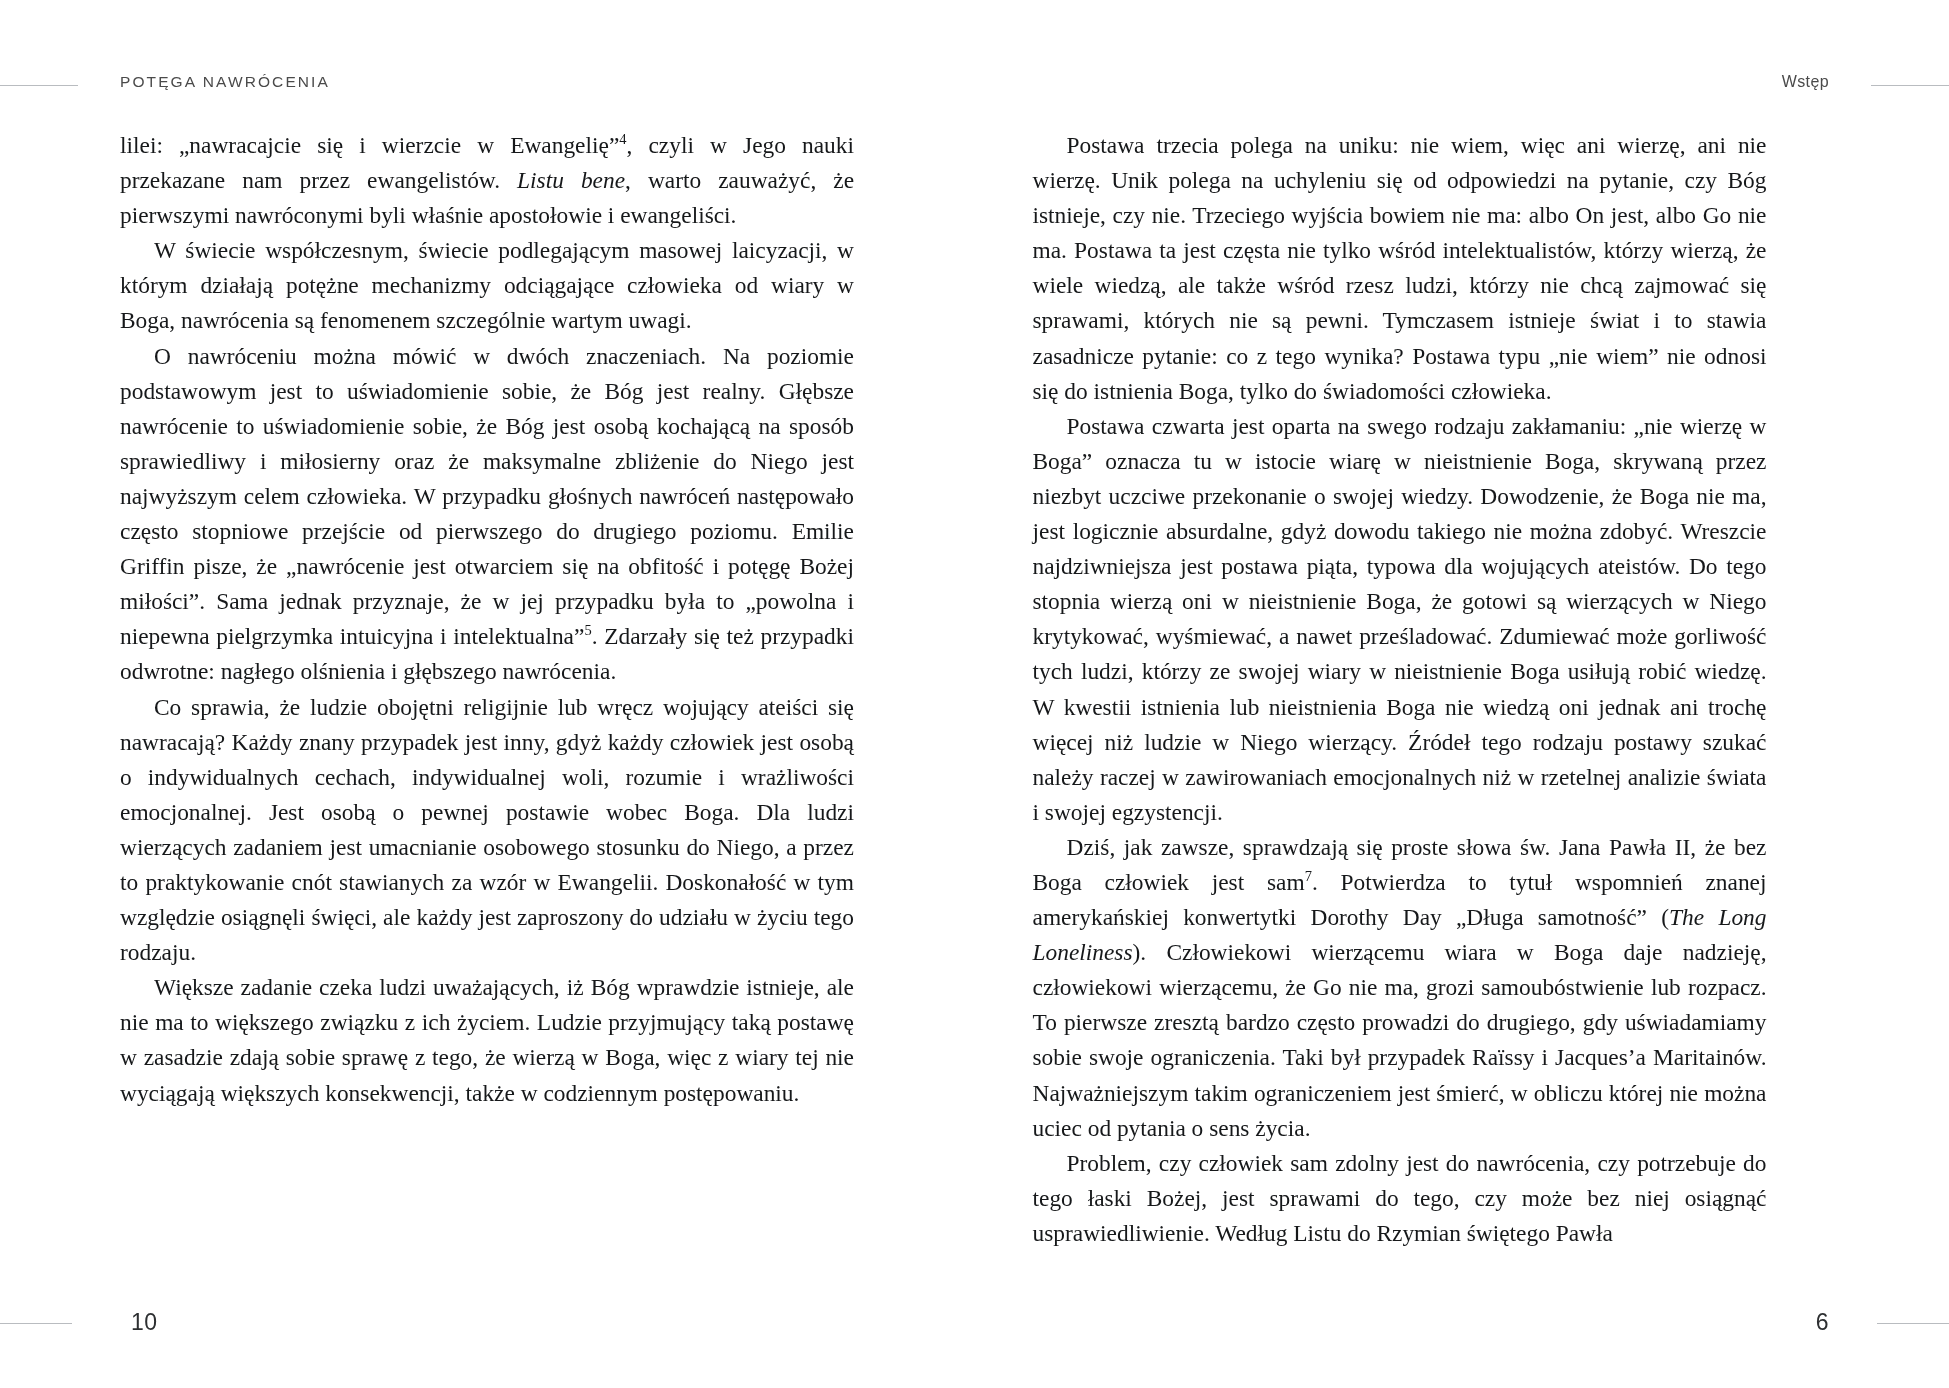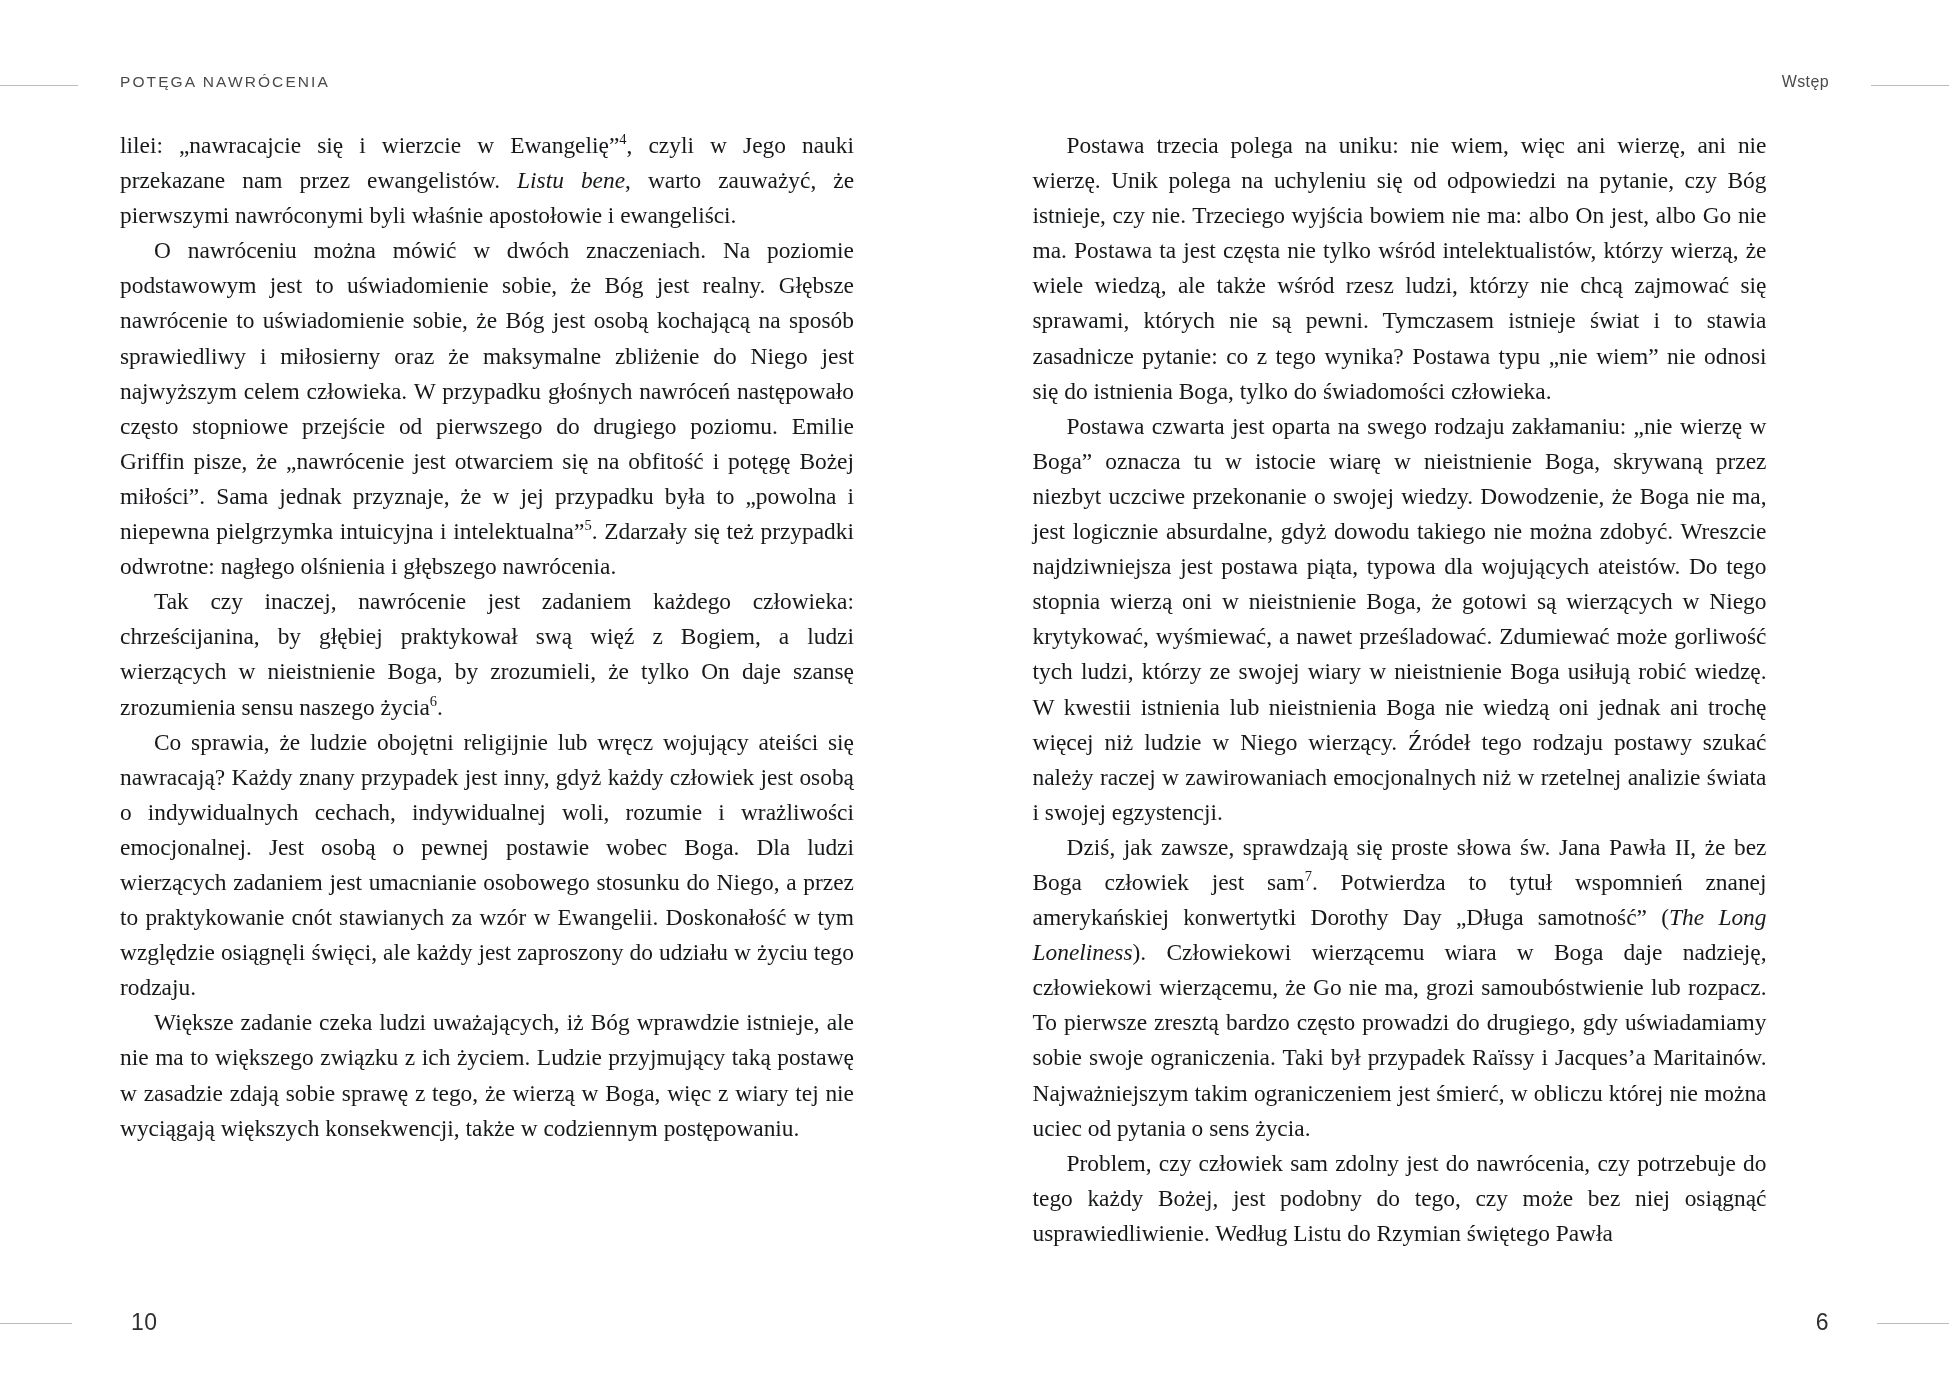--- a/index.html
+++ b/index.html
@@ -107,24 +107,24 @@
 
   <div class="page page-left">
 
     <div class="runrule left"></div>
     <div class="runhead left">POTĘGA NAWRÓCENIA</div>
 
     <div class="col">
 
       <p>lilei: „nawracajcie się i wierzcie w Ewangelię”<sup>4</sup>, czyli w Jego nauki przekazane nam przez ewangelistów. <i>Listu bene</i>, warto zauważyć, że pierwszymi nawróconymi byli właśnie apostołowie i ewangeliści.</p>
 
+      <p class="indent">W świecie współczesnym, świecie podlegającym masowej laicyza­cji, w którym działają potężne mechanizmy odciągające człowieka od wiary w Boga, nawrócenia są fenomenem szczególnie wartym uwagi.</p>
 
       <p class="indent">O nawróceniu można mówić w dwóch znaczeniach. Na poziomie podstawowym jest to uświadomienie sobie, że Bóg jest realny. Głęb­sze nawrócenie to uświadomienie sobie, że Bóg jest osobą kochającą na sposób sprawiedliwy i miłosierny oraz że maksymalne zbliżenie do Niego jest najwyższym celem człowieka. W przypadku głośnych nawróceń następowało często stopniowe przejście od pierwszego do drugiego poziomu. Emilie Griffin pisze, że „nawrócenie jest otwar­ciem się na obfitość i potęgę Bożej miłości”. Sama jednak przyznaje, że w jej przypadku była to „powolna i niepewna pielgrzymka intuicyj­na i intelektualna”<sup>5</sup>. Zdarzały się też przypadki odwrotne: nagłego olśnienia i głębszego nawrócenia.</p>
 
-      <p class="indent">Tak czy inaczej, nawrócenie jest zadaniem każdego człowieka: chrześcijanina, by głębiej praktykował swą więź z Bogiem, a ludzi wierzących w nieistnienie Boga, by zrozumieli, że tylko On daje szan­sę zrozumienia sensu naszego życia<sup>6</sup>.</p>
 
       <p class="indent">Co sprawia, że ludzie obojętni religijnie lub wręcz wojujący ate­iści się nawracają? Każdy znany przypadek jest inny, gdyż każdy człowiek jest osobą o indywidualnych cechach, indywidualnej woli, rozumie i wrażliwości emocjonalnej. Jest osobą o pewnej postawie wobec Boga. Dla ludzi wierzących zadaniem jest umacnianie osobo­wego stosunku do Niego, a przez to praktykowanie cnót stawianych za wzór w Ewangelii. Doskonałość w tym względzie osiągnęli święci, ale każdy jest zaproszony do udziału w życiu tego rodzaju.</p>
 
       <p class="indent">Większe zadanie czeka ludzi uważających, iż Bóg wprawdzie ist­nieje, ale nie ma to większego związku z ich życiem. Ludzie przyj­mujący taką postawę w zasadzie zdają sobie sprawę z tego, że wie­rzą w Boga, więc z wiary tej nie wyciągają większych konsekwencji, także w codziennym postępowaniu.</p>
 
     </div>
 
     <div class="foliorule left"></div>
     <div class="folio left">10</div>
   </div>
@@ -135,21 +135,21 @@
     <div class="runhead right">Wstęp</div>
 
     <div class="col">
 
       <p class="indent">Postawa trzecia polega na uniku: nie wiem, więc ani wierzę, ani nie wierzę. Unik polega na uchyleniu się od odpowiedzi na pytanie, czy Bóg istnieje, czy nie. Trzeciego wyjścia bowiem nie ma: albo On jest, albo Go nie ma. Postawa ta jest częsta nie tylko wśród intelek­tualistów, którzy wierzą, że wiele wiedzą, ale także wśród rzesz lu­dzi, którzy nie chcą zajmować się sprawami, których nie są pewni. Tymczasem istnieje świat i to stawia zasadnicze pytanie: co z tego wynika? Postawa typu „nie wiem” nie odnosi się do istnienia Boga, tylko do świadomości człowieka.</p>
 
       <p class="indent">Postawa czwarta jest oparta na swego rodzaju zakłamaniu: „nie wierzę w Boga” oznacza tu w istocie wiarę w nieistnienie Boga, skrywaną przez niezbyt uczciwe przekonanie o swojej wiedzy. Do­wodzenie, że Boga nie ma, jest logicznie absurdalne, gdyż dowodu takiego nie można zdobyć. Wreszcie najdziwniejsza jest postawa piąta, typowa dla wojujących ateistów. Do tego stopnia wierzą oni w nieistnienie Boga, że gotowi są wierzących w Niego krytykować, wyśmiewać, a nawet prześladować. Zdumiewać może gorliwość tych ludzi, którzy ze swojej wiary w nieistnienie Boga usiłują robić wie­dzę. W kwestii istnienia lub nieistnienia Boga nie wiedzą oni jednak ani trochę więcej niż ludzie w Niego wierzący. Źródeł tego rodzaju postawy szukać należy raczej w zawirowaniach emocjonalnych niż w rzetelnej analizie świata i swojej egzystencji.</p>
 
       <p class="indent">Dziś, jak zawsze, sprawdzają się proste słowa św. Jana Pawła II, że bez Boga człowiek jest sam<sup>7</sup>. Potwierdza to tytuł wspomnień zna­nej amerykańskiej konwertytki Dorothy Day „Długa samotność” (<i>The Long Loneliness</i>). Człowiekowi wierzącemu wiara w Boga daje na­dzieję, człowiekowi wierzącemu, że Go nie ma, grozi samoubóstwienie lub rozpacz. To pierwsze zresztą bardzo często prowadzi do drugie­go, gdy uświadamiamy sobie swoje ograniczenia. Taki był przypadek Raïssy i Jacques’a Maritainów. Najważniejszym takim ograniczeniem jest śmierć, w obliczu której nie można uciec od pytania o sens życia.</p>
 
-      <p class="indent">Problem, czy człowiek sam zdolny jest do nawrócenia, czy potrze­buje do tego każdy Bożej, jest podobny do tego, czy może bez niej osią­gnąć usprawiedliwienie. Według Listu do Rzymian świętego Pawła</p>
+      <p class="indent">Problem, czy człowiek sam zdolny jest do nawrócenia, czy potrze­buje do tego łaski Bożej, jest sprawami do tego, czy może bez niej osią­gnąć usprawiedliwienie. Według Listu do Rzymian świętego Pawła</p>
 
     </div>
 
     <div class="foliorule right"></div>
     <div class="folio right">6</div>
   </div>
 
 </div>
 
 </body></html>

